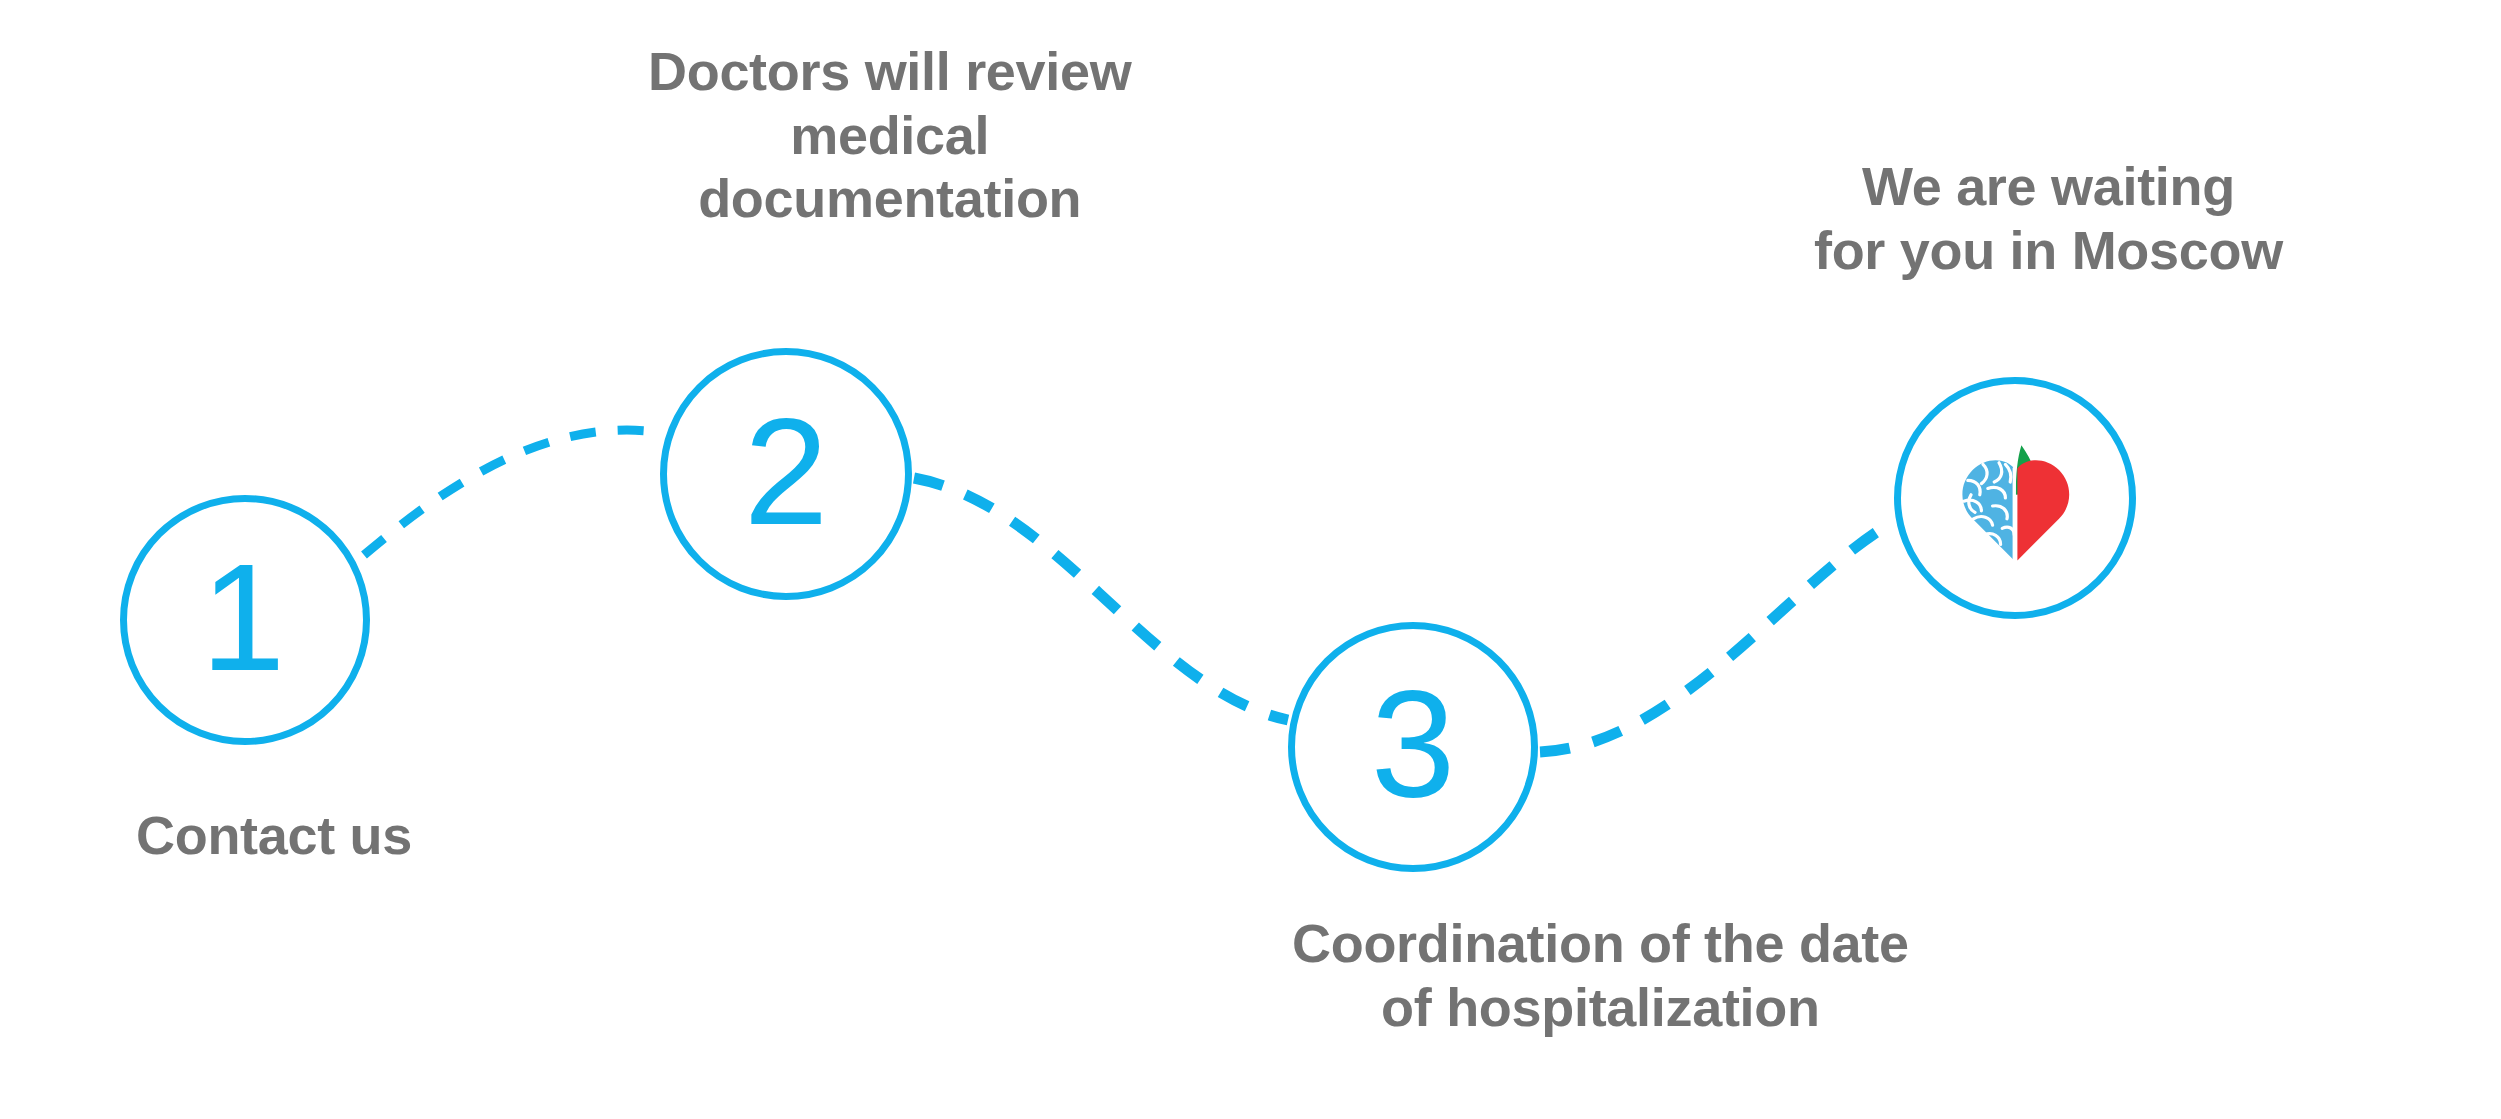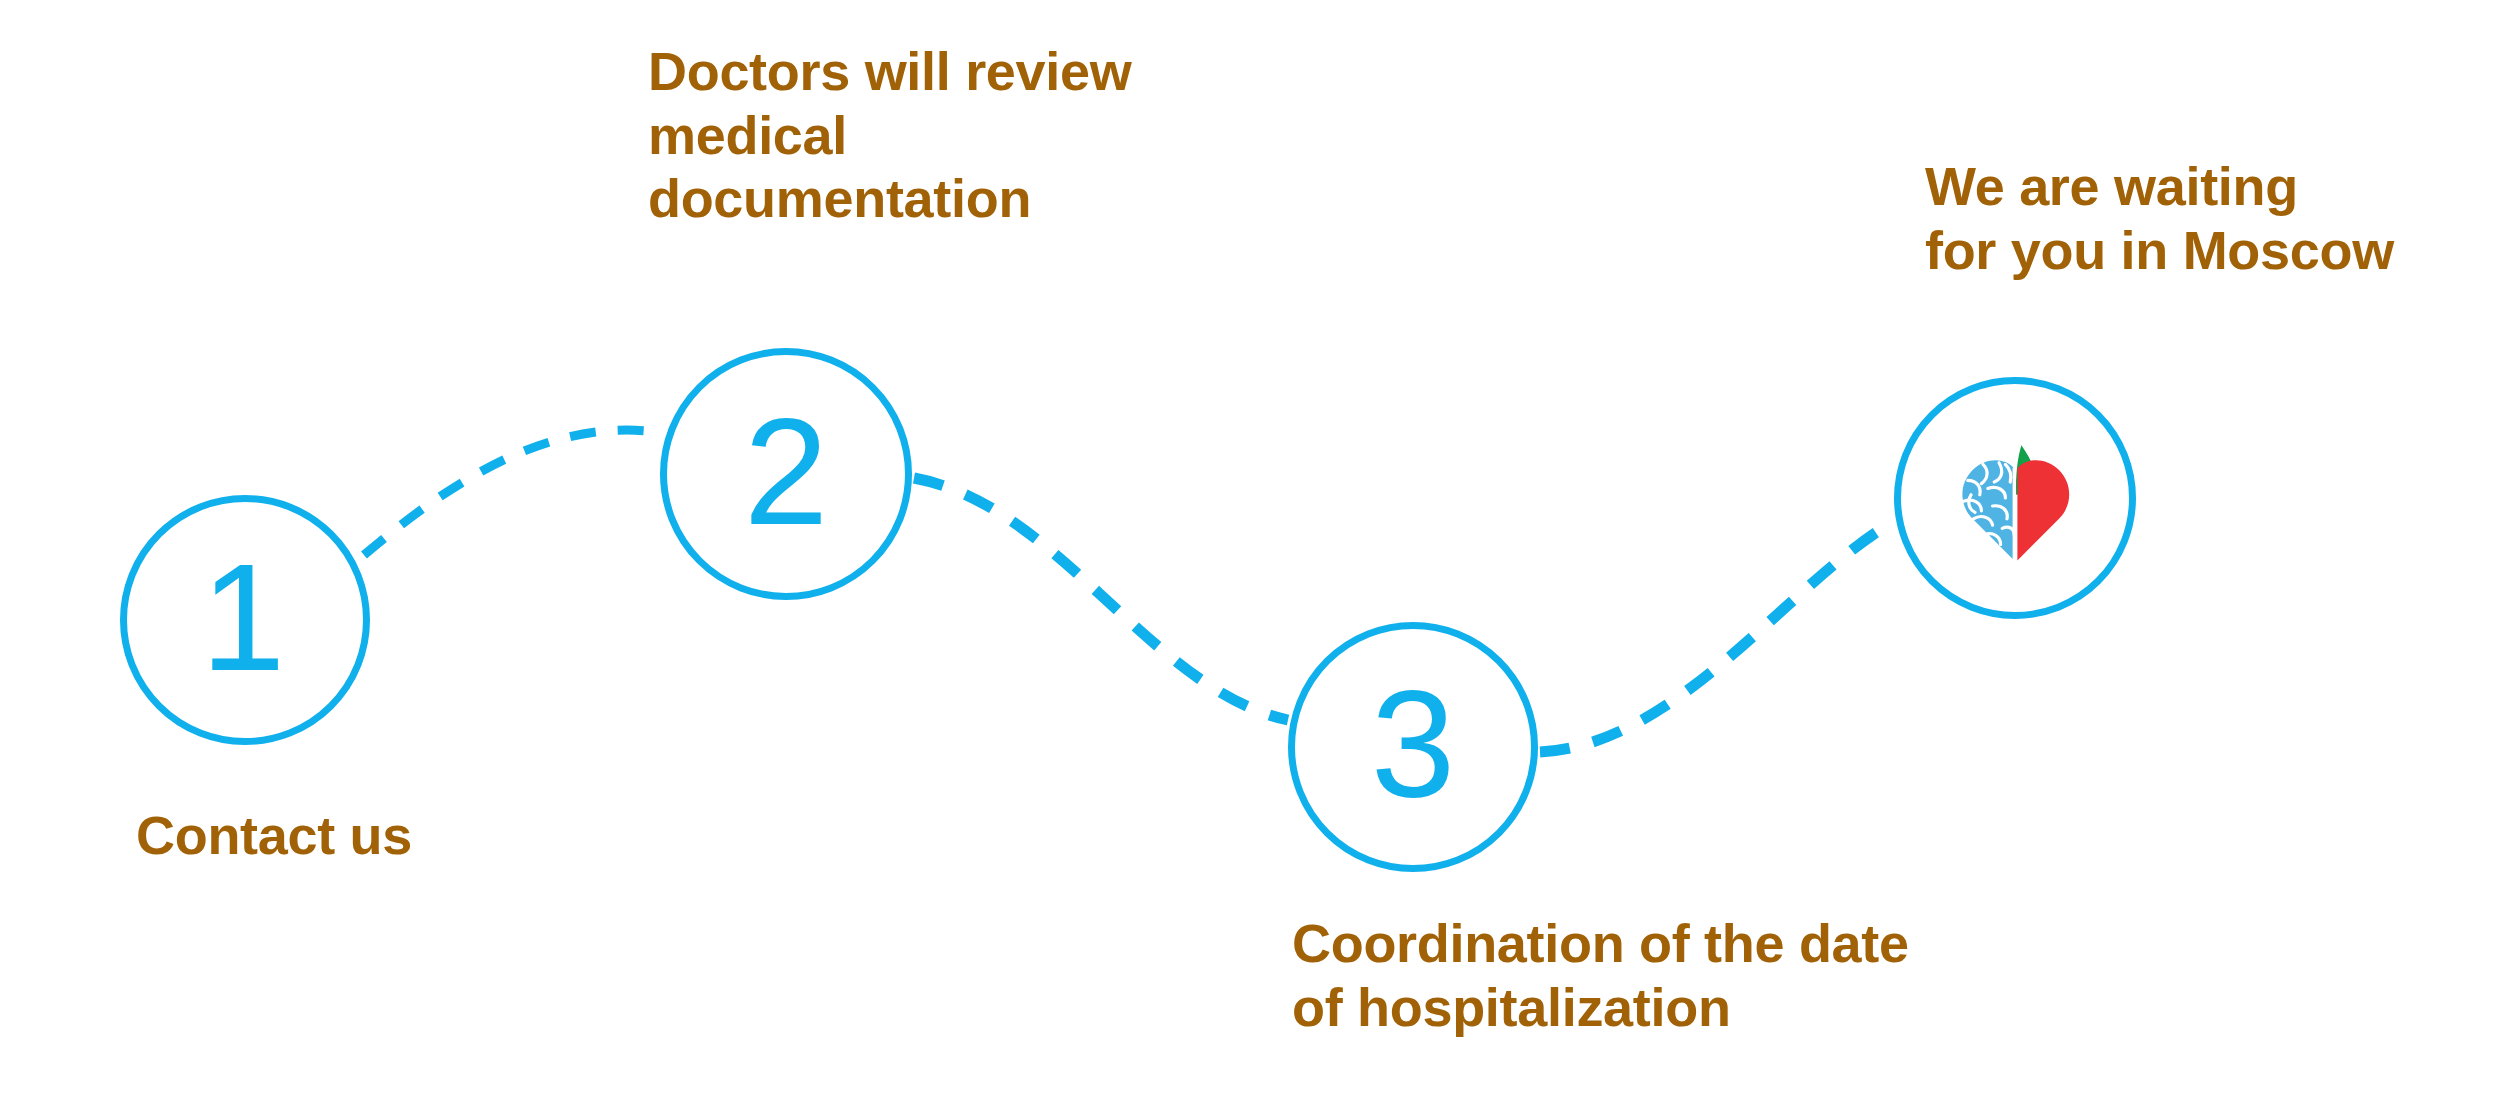--- a/index.html
+++ b/index.html
@@ -78,32 +78,33 @@
   }
   .logo-mark {
     width: 160px;
     height: 160px;
     display: block;
   }
 
   
   .caption {
     position: absolute;
-    color: #a16207;
+    color: #737373;
     font-family: "Liberation Sans", sans-serif;
     font-weight: bold;
     font-size: 54px;
     line-height: 1.18;
     white-space: pre-line;
     letter-spacing: -0.3px;
+    text-align: center;
   }
   #caption-1 { left: 96px;   top: 804px; margin-left: 40px;  }
   #caption-2 { left: 648px;  top: 40px;   }
   #caption-3 { left: 1292px; top: 912px;  }
-  #caption-4 { left: 1925px; top: 155px;  }
+  #caption-4 { left: 1814px; top: 155px;  }
 </style>
 </head>
 <body>
 
 <div id="stage">
 
   <svg id="connectors" viewBox="0 0 2501 1119" xmlns="http://www.w3.org/2000/svg">
     <path d="M 364,555 C 470,465 560,420 658,432" fill="none" stroke="#0fb0ec" stroke-width="9" stroke-dasharray="26 22" stroke-linecap="butt"></path>
     <path d="M 914,478 C 1060,505 1150,690 1288,720" fill="none" stroke="#0fb0ec" stroke-width="11" stroke-dasharray="30 24" stroke-linecap="butt"></path>
     <path d="M 1540,752 C 1680,745 1790,580 1896,520" fill="none" stroke="#0fb0ec" stroke-width="11" stroke-dasharray="30 24" stroke-linecap="butt"></path>

